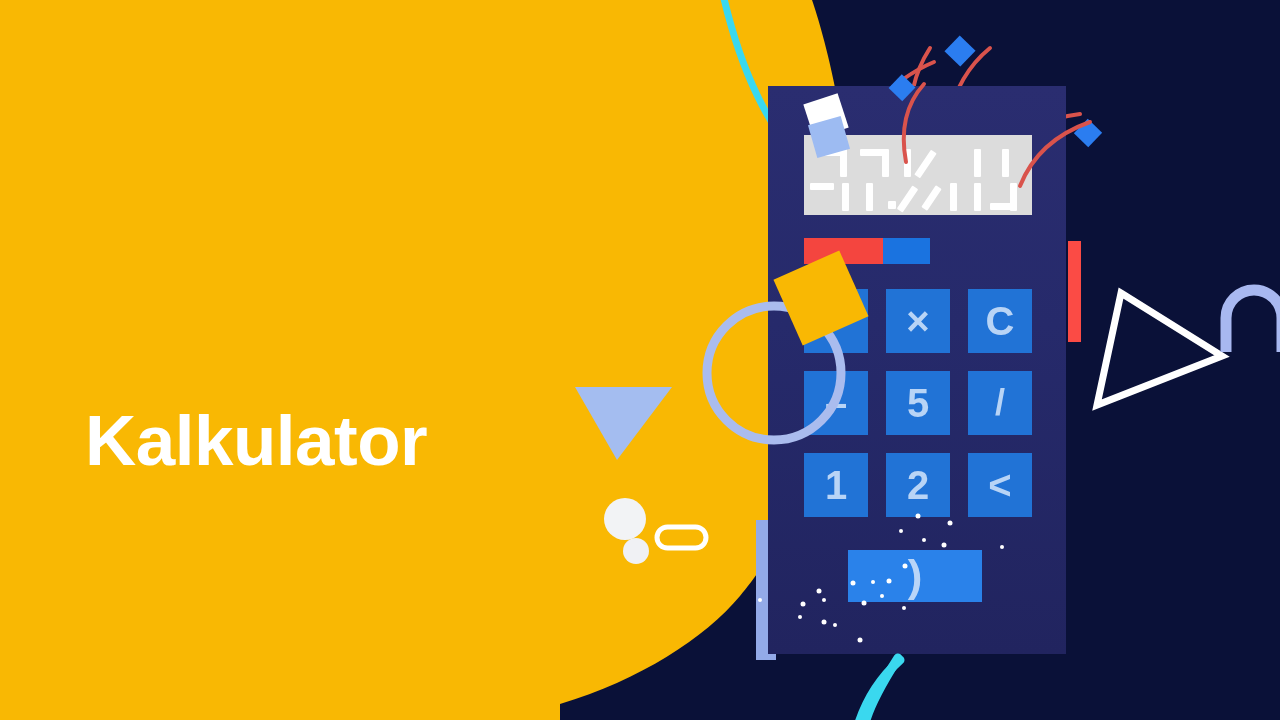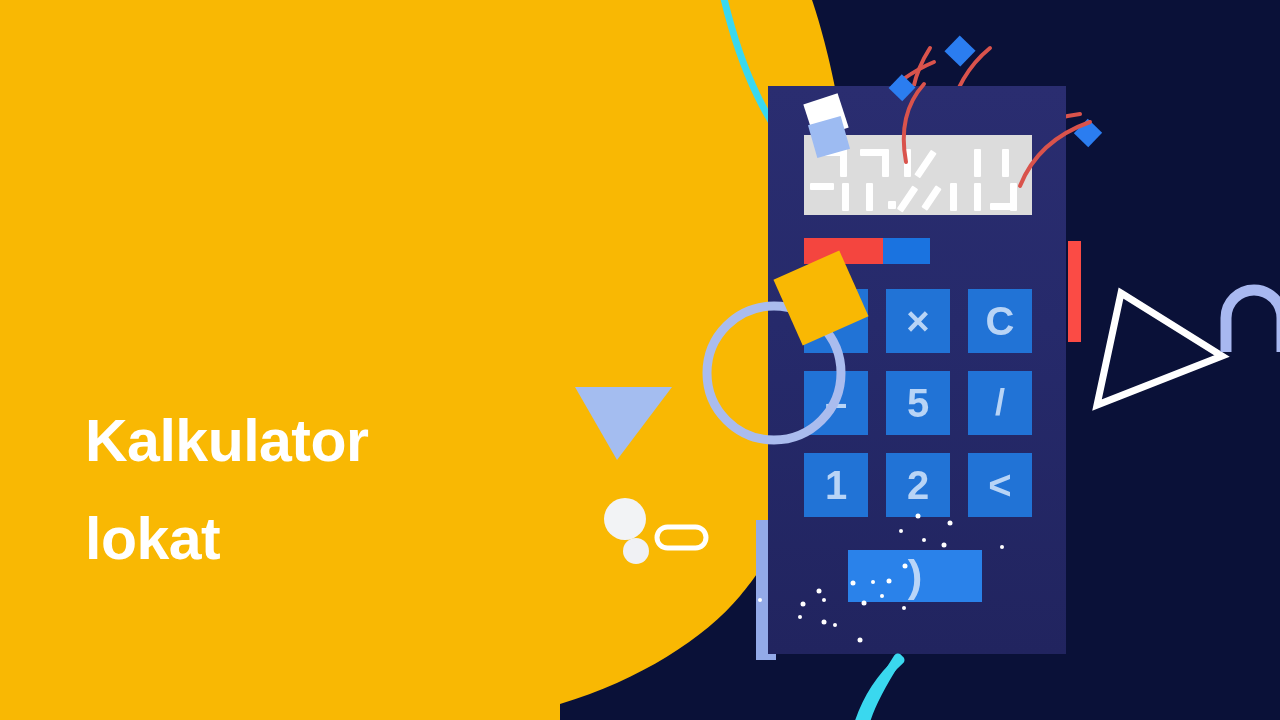--- a/index.html
+++ b/index.html
@@ -25,21 +25,21 @@
     left: 85px;
     top: 392px;
     width: 470px;
     z-index: 40;
     pointer-events: none;
   }
   #title-block .line {
     display: block;
     color: #ffffff;
     font-family: "Liberation Sans", sans-serif;
-    font-size: 59px;
+    font-size: 71px;
     font-weight: bold;
     line-height: 98px;
     letter-spacing: -0.5px;
     white-space: nowrap;
   }
 
   
   #calculator {
     position: absolute;
     left: 768px;
@@ -270,16 +270,15 @@
 
     <circle cx="625" cy="519" r="21" fill="#f2f3f5"></circle>
     <circle cx="636" cy="551" r="13" fill="#f0f1f4"></circle>
     <rect x="657" y="527" width="49" height="21" rx="10.5" ry="10.5" fill="none" stroke="#ffffff" stroke-width="5"></rect>
 
     <path fill="none" stroke="#3ad8ef" stroke-width="9" stroke-linecap="round" d="M898,658 C884,680 872,700 866,720"></path>
   </svg>
 
   <div id="title-block">
     <span class="line">Kalkulator</span>
-    <span class="line">lokat</span>
   </div>
 
 </div>
 
 </body></html>

